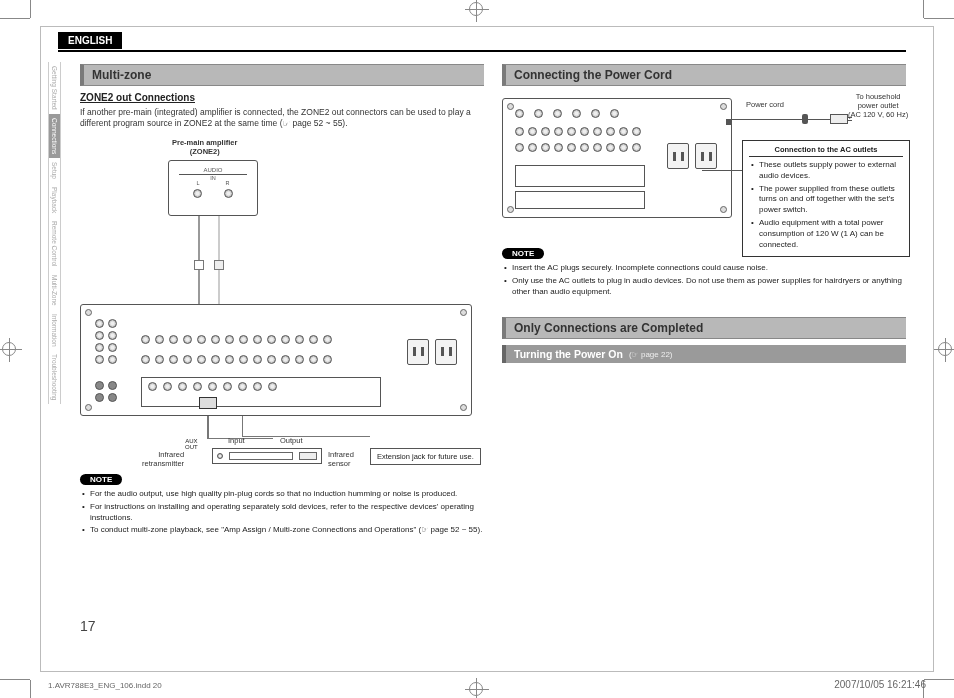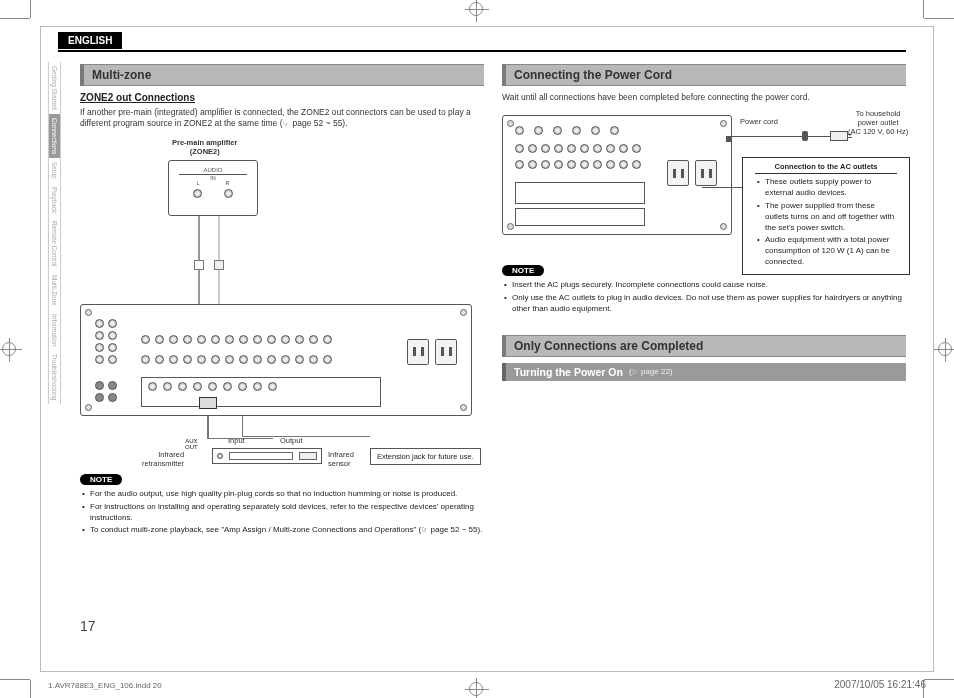--- a/index.html
+++ b/index.html
@@ -59,21 +59,21 @@
   .panel { position:relative; background:#fff; border:1px solid #555; border-radius:3px; }
   .jack { width:9px;height:9px;border:1px solid #555;border-radius:50%;display:inline-block;background:radial-gradient(circle,#eee 30%,#bbb 70%); }
   .jackrow { display:flex; gap:4px; justify-content:center; }
   .tiny { font-size:5.5px; color:#555; text-align:center; line-height:1; }
   .lbl { font-size:7.5px; color:#333; }
   .box { border:1px solid #555; background:#fff; }
   .ac-sock { width:22px;height:26px;border:1px solid #555;border-radius:2px;display:inline-flex;flex-direction:column;align-items:center;justify-content:center;gap:2px;background:#f3f3f3;}
   .ac-sock .slot { width:3px;height:9px;background:#555;}
   .ac-sock .slots{display:flex;gap:5px;}
   .callout { border:1px solid #555; padding:3px 6px; font-size:7.5px; background:#fff; }
-  .conn-box { border:1px solid #333; padding:4px 12px; font-size:7.5px; }
+  .conn-box { border:1px solid #333; padding:4px 6px; font-size:7.5px; }
   .conn-box .t { text-align:center; font-weight:bold; border-bottom:1px solid #333; padding-bottom:2px; margin-bottom:3px; }
 
   .page-num { position:absolute; left:32px; bottom:4px; font-size:14px; color:#444; }
 
   .footer-left { position:absolute; left:48px; bottom:8px; font-size:8px; color:#666;}
   .footer-right{ position:absolute; right:28px; bottom:8px; font-size:10px; color:#666;}
 
   .plugline { height:1px;background:#555; }
   .plug { width:18px;height:10px;border:1px solid #555;background:#eee;display:inline-block;position:relative;}
   .plug::before,.plug::after{content:"";position:absolute;width:4px;height:1px;background:#555;right:-5px;}
@@ -272,21 +272,20 @@
       <div class="note-pill">NOTE</div>
       <ul class="bul">
         <li>For the audio output, use high quality pin-plug cords so that no induction humming or noise is produced.</li>
         <li>For instructions on installing and operating separately sold devices, refer to the respective devices' operating instructions.</li>
         <li>To conduct multi-zone playback, see "Amp Assign / Multi-zone Connections and Operations" (☞ page 52 ~ 55).</li>
       </ul>
     </div>
 
     <div class="col">
       <div class="sec-head big">Connecting the Power Cord</div>
-      <div class="body">Wait until all connections have been completed before connecting the power cord.</div>
 
       <div class="diagram" style="height:150px;margin-top:6px;">
         <div class="panel" style="position:absolute;left:0;top:6px;width:230px;height:120px;">
           <div class="screw" style="position:absolute;left:4px;top:4px;"></div>
           <div class="screw" style="position:absolute;right:4px;top:4px;"></div>
           <div class="screw" style="position:absolute;left:4px;bottom:4px;"></div>
           <div class="screw" style="position:absolute;right:4px;bottom:4px;"></div>
           <div style="position:absolute;left:12px;top:10px;display:flex;gap:10px;">
             <span class="jack"></span>
               <span class="jack"></span>
@@ -338,21 +337,21 @@
 
           <div style="position:absolute;right:-1px;top:20px;width:6px;height:6px;background:#555;"></div>
         </div>
 
         <div style="position:absolute;left:230px;top:22px;display:flex;align-items:center;">
           <div class="plugline" style="width:70px;"></div>
           <div style="width:6px;height:10px;background:#555;border-radius:2px;"></div>
           <div class="plugline" style="width:22px;"></div>
           <div class="plug"></div>
         </div>
-        <div class="lbl" style="position:absolute;left:238px;top:8px;">Power cord</div>
+        <div class="lbl" style="position:absolute;left:244px;top:8px;">Power cord</div>
         <div class="lbl" style="position:absolute;left:346px;top:0;white-space:pre;text-align:center;">To household
 power outlet
 (AC 120 V, 60 Hz)</div>
 
         <div style="position:absolute;left:200px;top:78px;width:40px;height:1px;background:#555;"></div>
 
         <div class="conn-box" style="position:absolute;left:240px;top:48px;width:168px;">
           <div class="t">Connection to the AC outlets</div>
           <ul class="bul">
             <li>These outlets supply power to external audio devices.</li>

